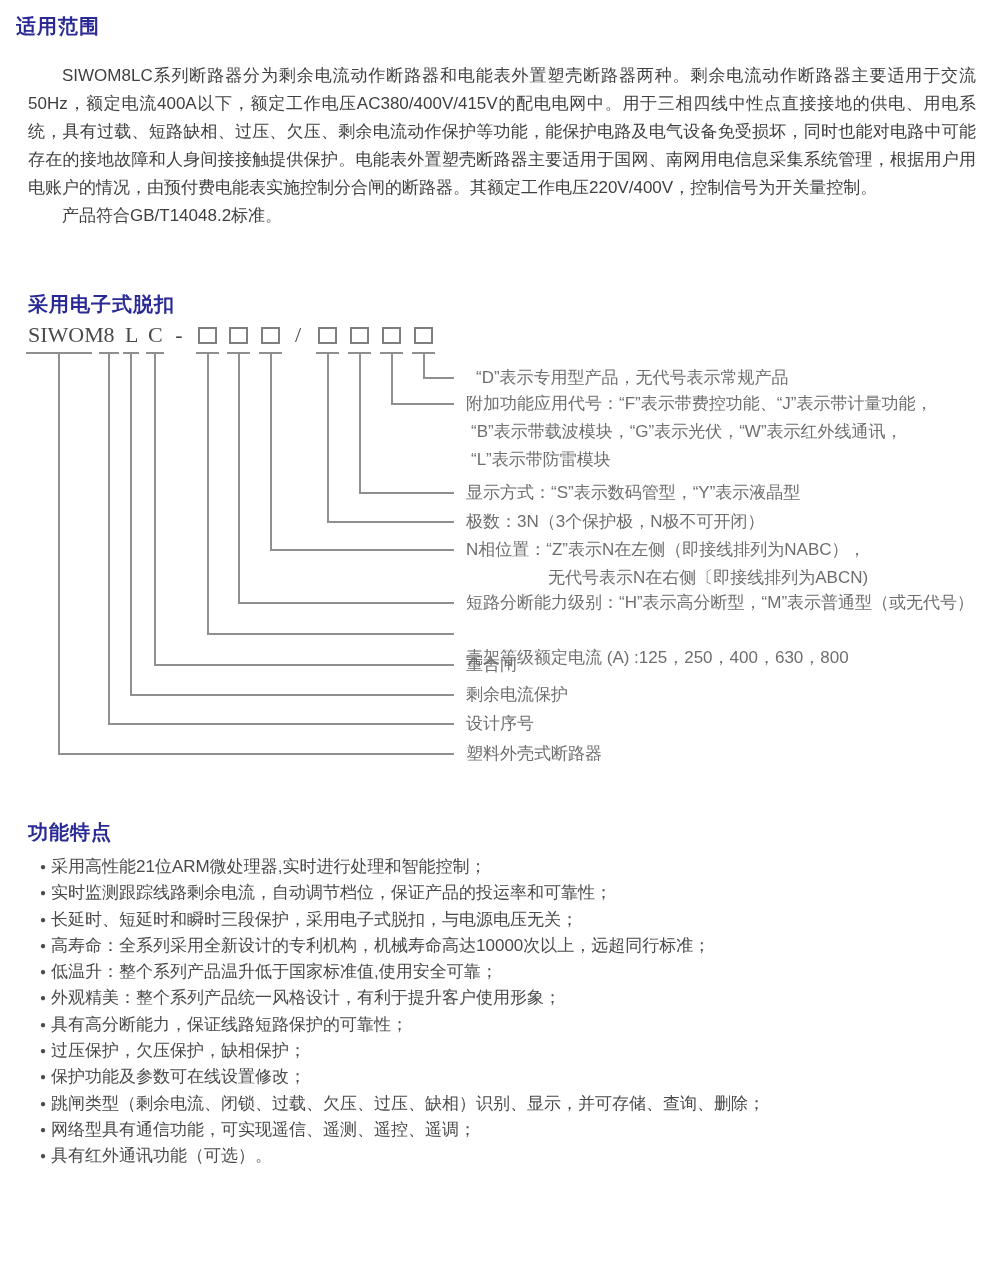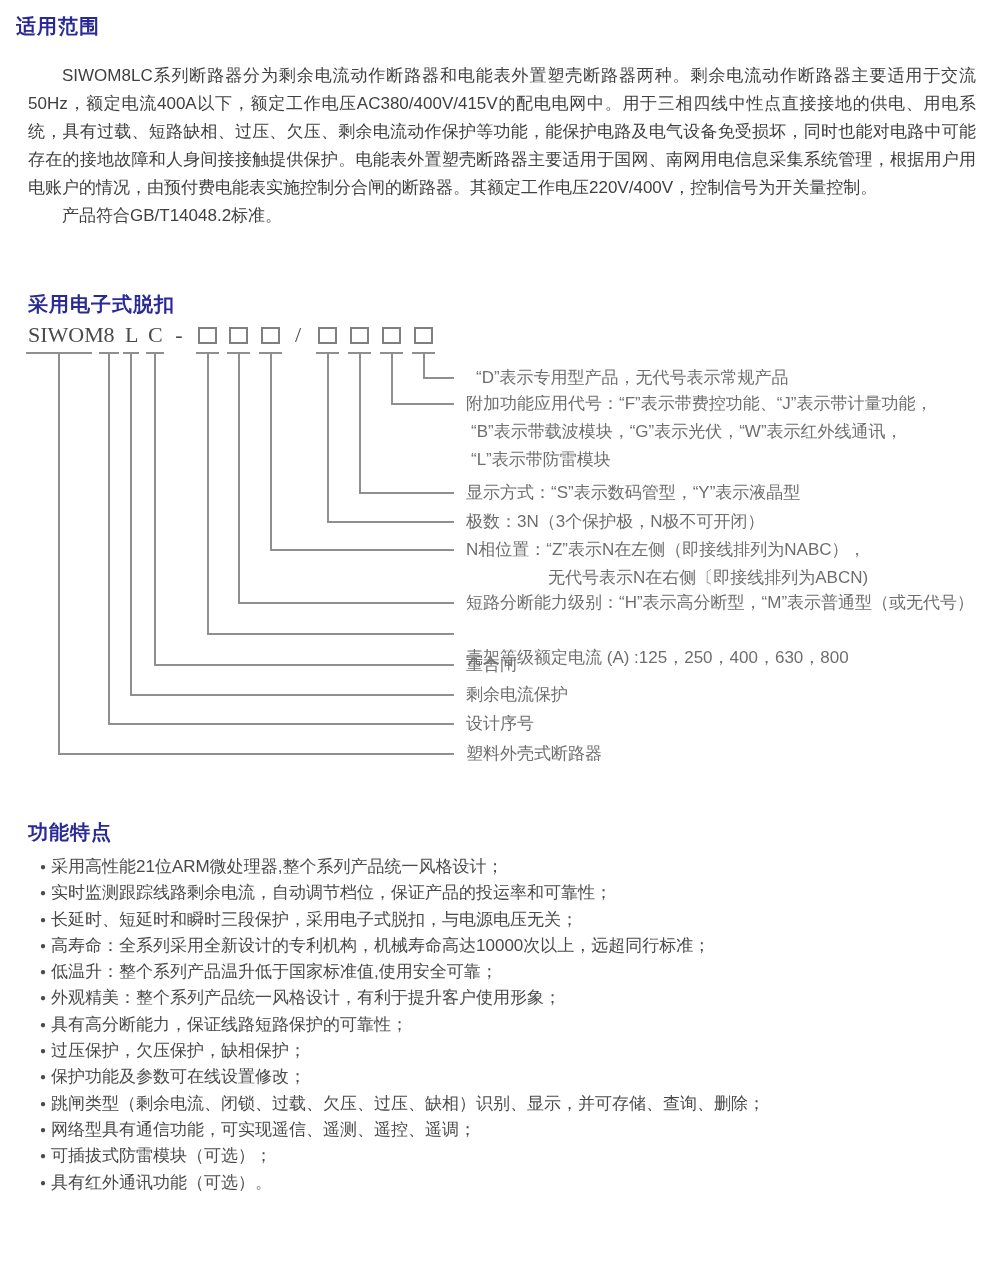--- a/index.html
+++ b/index.html
@@ -163,26 +163,25 @@
     <div class="vline" style="left: 58px; top: 34px; height: 401px;"></div>
     <div class="hline" style="left: 59px; top: 433px; width: 395px;"></div>
     <div class="mlabel" style="top: 420px;">
       <div class="mline" style="padding-left: 0px;">塑料外壳式断路器</div>
     </div>
   </div>
 
 <div class="sec-title" id="features-title">功能特点</div>
 
 <div id="features-list">
-    <div class="feat"><span class="dot">●</span><span>采用高性能21位ARM微处理器,整个系列产品统一风格设计；</span></div>
+    <div class="feat"><span class="dot">●</span><span>采用高性能21位ARM微处理器,实时进行处理和智能控制；</span></div>
     <div class="feat"><span class="dot">●</span><span>实时监测跟踪线路剩余电流，自动调节档位，保证产品的投运率和可靠性；</span></div>
     <div class="feat"><span class="dot">●</span><span>长延时、短延时和瞬时三段保护，采用电子式脱扣，与电源电压无关；</span></div>
     <div class="feat"><span class="dot">●</span><span>高寿命：全系列采用全新设计的专利机构，机械寿命高达10000次以上，远超同行标准；</span></div>
     <div class="feat"><span class="dot">●</span><span>低温升：整个系列产品温升低于国家标准值,使用安全可靠；</span></div>
     <div class="feat"><span class="dot">●</span><span>外观精美：整个系列产品统一风格设计，有利于提升客户使用形象；</span></div>
     <div class="feat"><span class="dot">●</span><span>具有高分断能力，保证线路短路保护的可靠性；</span></div>
     <div class="feat"><span class="dot">●</span><span>过压保护，欠压保护，缺相保护；</span></div>
     <div class="feat"><span class="dot">●</span><span>保护功能及参数可在线设置修改；</span></div>
     <div class="feat"><span class="dot">●</span><span>跳闸类型（剩余电流、闭锁、过载、欠压、过压、缺相）识别、显示，并可存储、查询、删除；</span></div>
     <div class="feat"><span class="dot">●</span><span>网络型具有通信功能，可实现遥信、遥测、遥控、遥调；</span></div>
-    <div class="feat"><span class="dot">●</span><span>可插拔式防雷模块（可选）；</span></div>
     <div class="feat"><span class="dot">●</span><span>具有红外通讯功能（可选）。</span></div>
   </div>
 
 </body></html>

